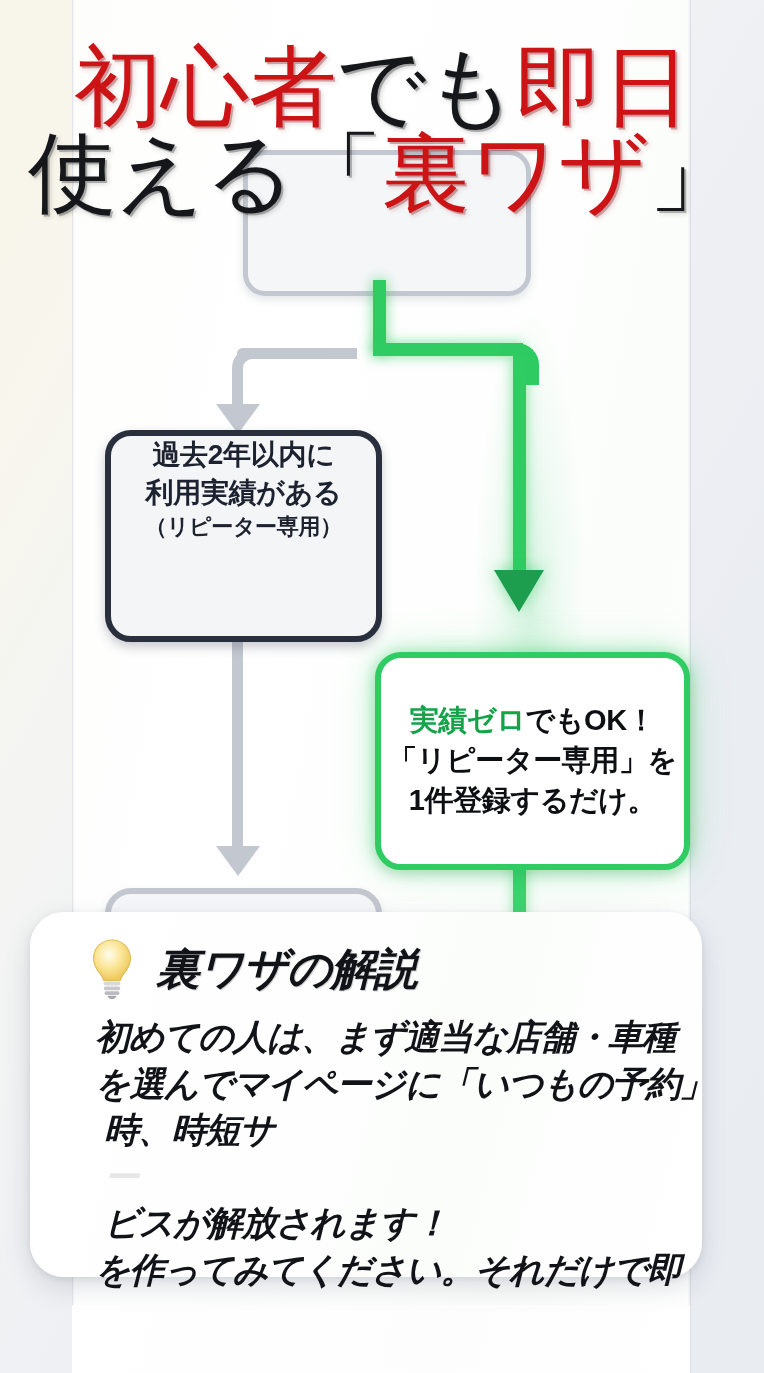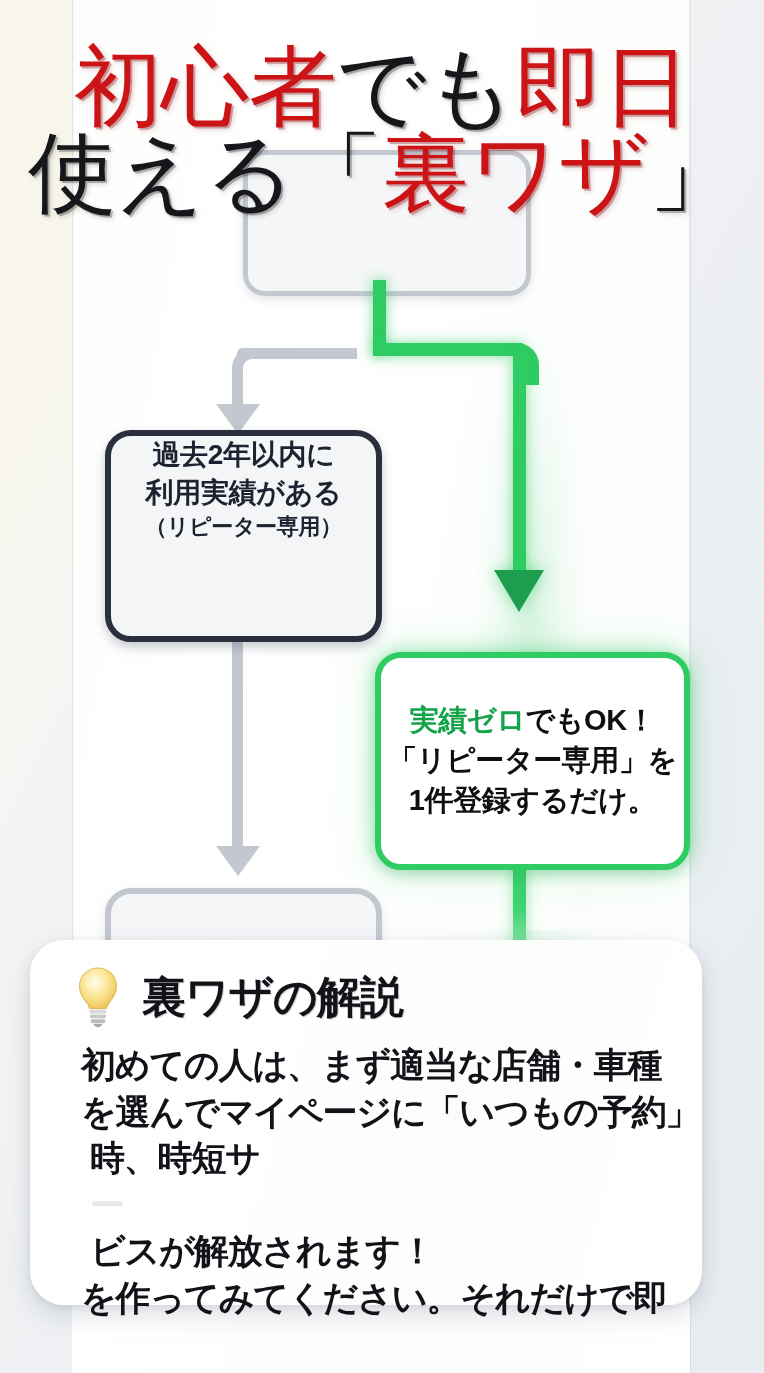--- a/index.html
+++ b/index.html
@@ -265,30 +265,31 @@
     border: 6px solid #c3c7d0;
     border-radius: 26px;
     background: #f5f6f8;
     box-shadow: 0 4px 10px rgba(120,128,145,.18);
     z-index: 8;
   }
 
   
   .explain-card {
     position: absolute;
-    left: 30px; top: 940px;
+    left: 30px; top: 912px;
     width: 672px; height: 365px;
     background: linear-gradient(105deg, #ffffff 0%, #fdfefd 45%, #fbfdfb 62%, #ffffff 100%);
     border-radius: 34px;
     box-shadow:
       0 10px 26px rgba(90,98,118,.20),
       0 2px 6px rgba(90,98,118,.12);
     z-index: 30;
-    padding: 26px 30px 0 42px;
+    padding: 26px 30px 0 56px;
     box-sizing: border-box;
+    font-style: italic;
   }
   .explain-head {
     display: flex;
     align-items: center;
     gap: 18px;
     margin-bottom: 14px;
   }
   .bulb-icon {
     width: 52px; height: 62px;
     position: relative;

